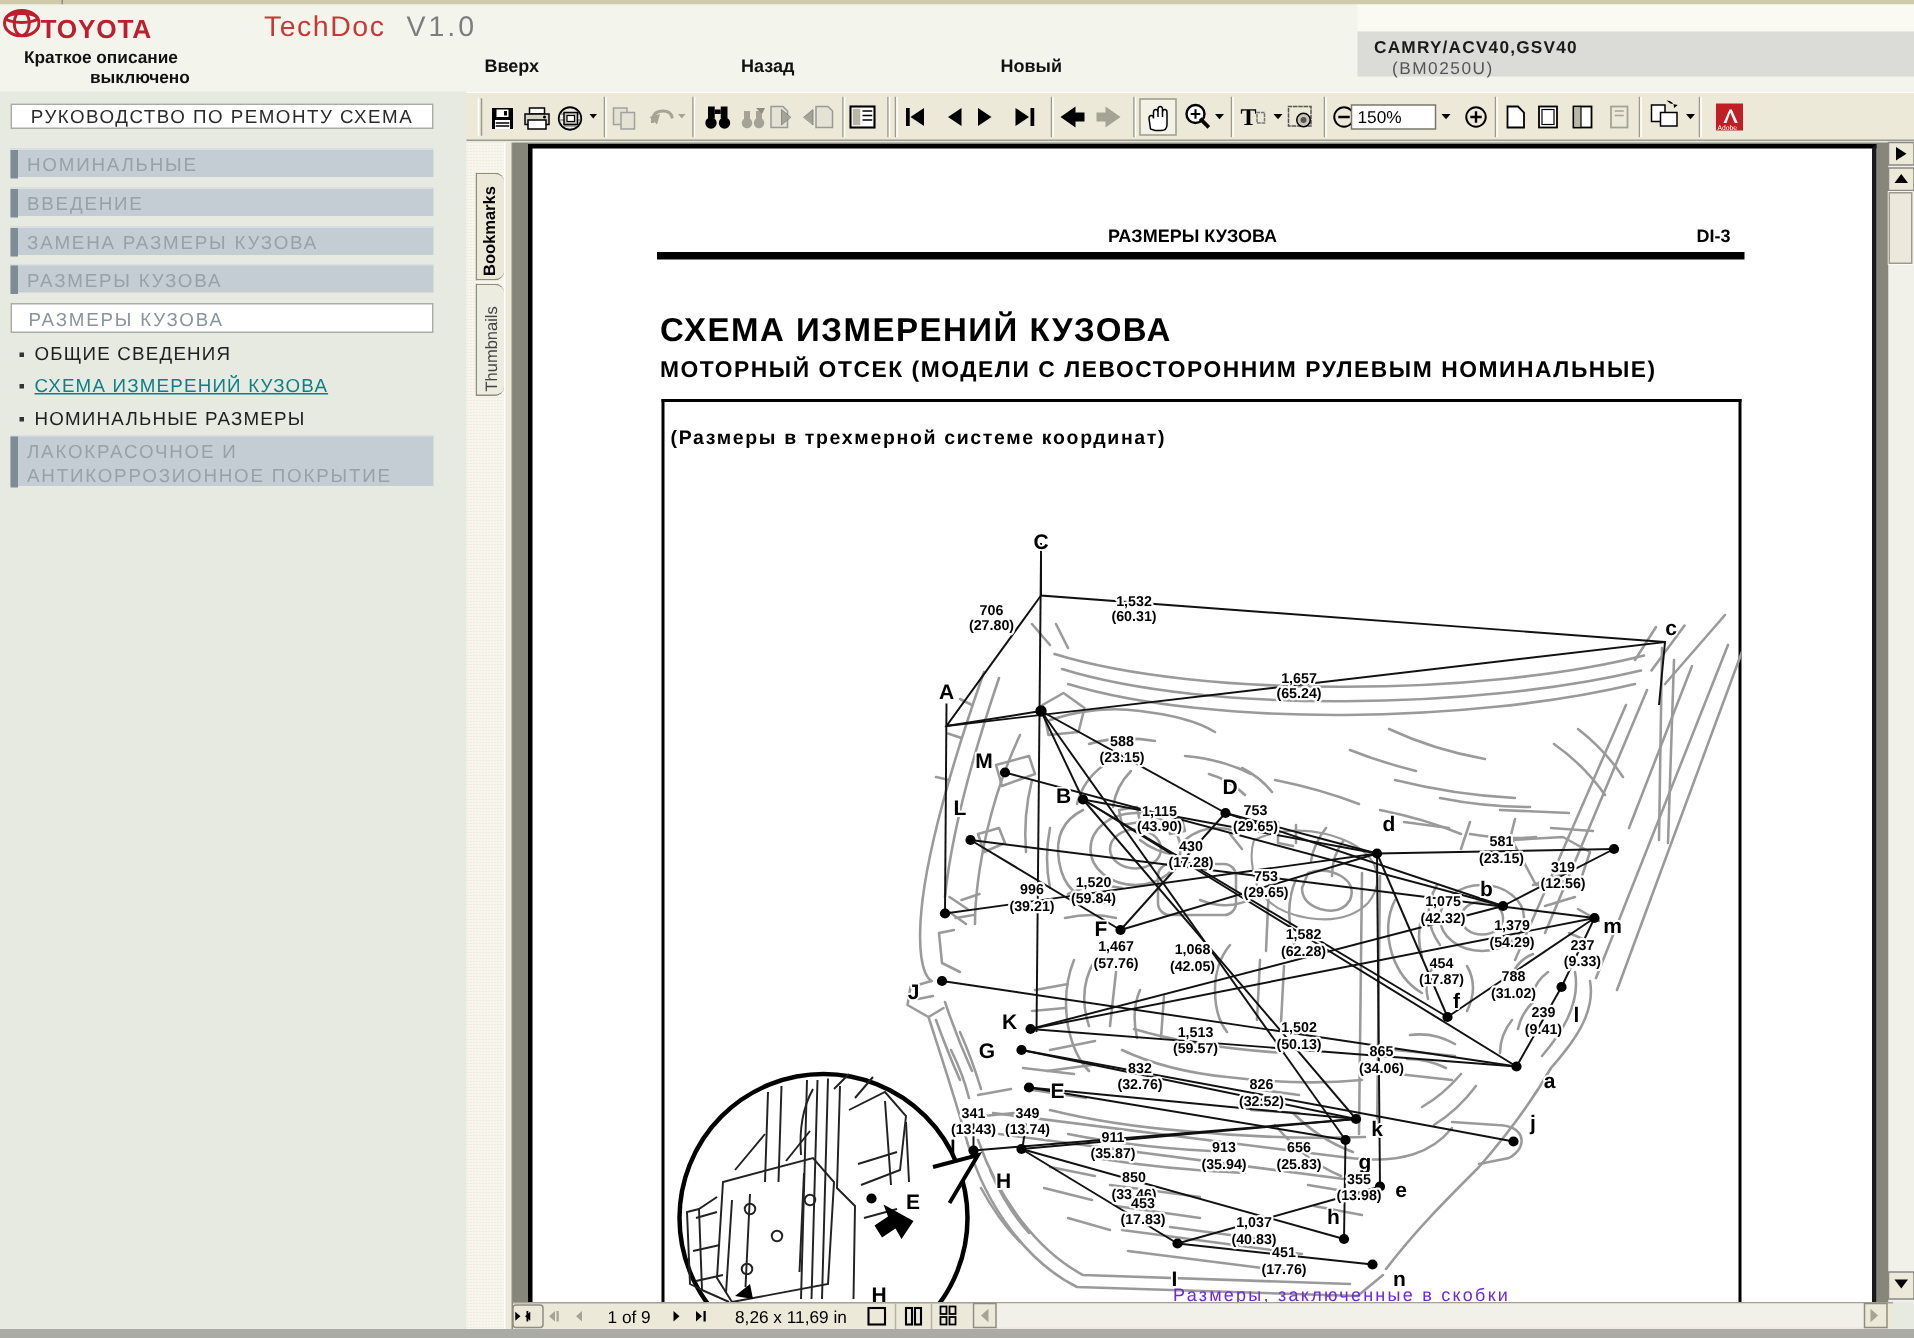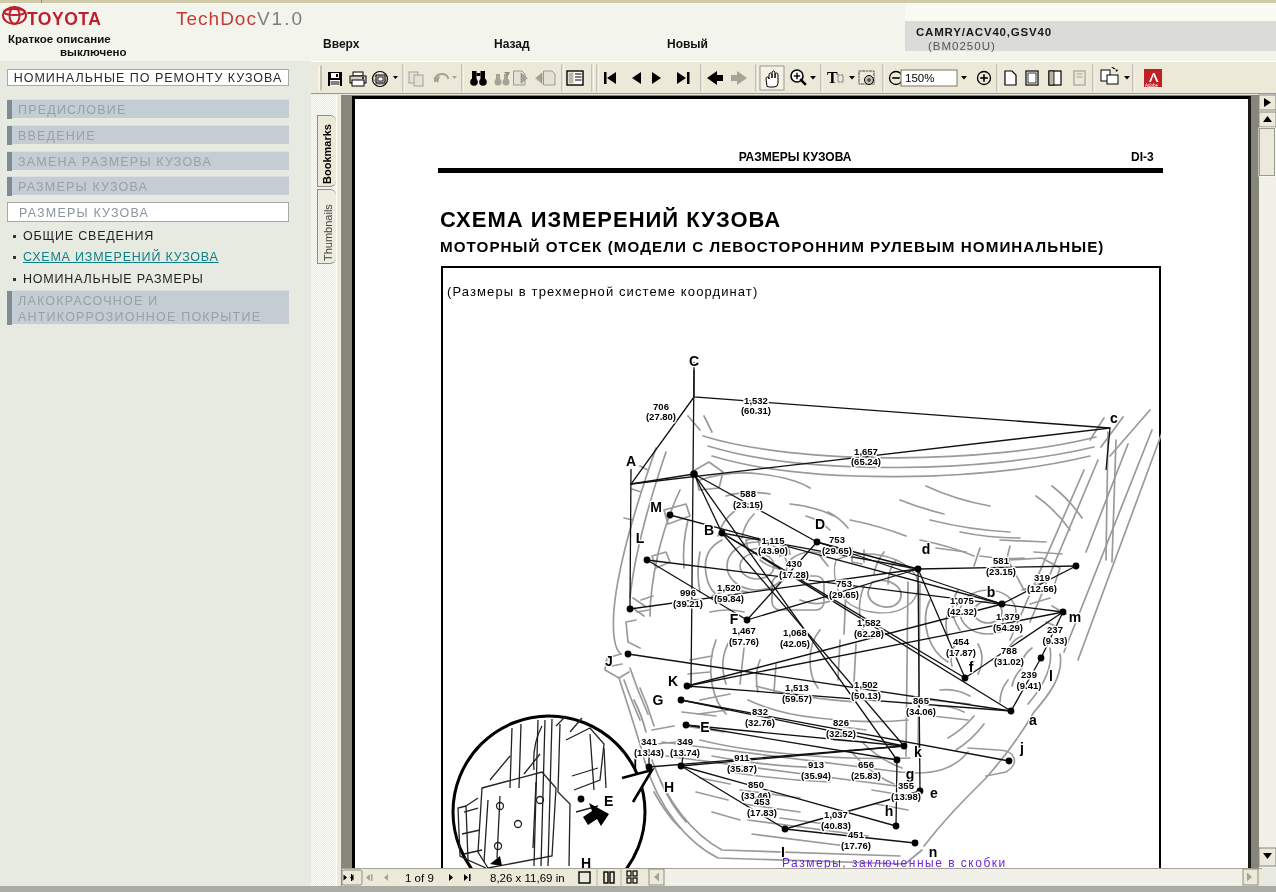--- a/index.html
+++ b/index.html
@@ -4,22 +4,22 @@
 <style>
 * { margin:0; padding:0; box-sizing:border-box; }
 html,body { width:1276px; height:892px; overflow:hidden; }
 body { background:#E7EAE1; font-family:"Liberation Sans",sans-serif; position:relative; }
 .abs { position:absolute; }
 #topline { left:0; top:0; width:1276px; height:3px; background:#CFCBA8; }
 
 #hdr { left:0; top:3px; width:1276px; height:58px; background:#F3F5EC; }
 #toyotatxt { left:27px; top:9px; font-size:17.5px; font-weight:bold; color:#BE1E2D; letter-spacing:0.5px; }
 #techdoc { left:176px; top:8px; font-size:19px; color:#C43B36; letter-spacing:1px; }
-#techdoc span { color:#7D7D7D; letter-spacing:2px;}
-#kratko { left:8px; top:33px; font-size:11.5px; font-weight:bold; color:#111; line-height:13px; }
+#techdoc span { color:#7D7D7D; margin-left:14px; letter-spacing:2px;}
+#kratko { left:8px; top:33px; font-size:11.5px; font-weight:bold; color:#111; line-height:13px;text-align:center; }
 #kratko div:last-child { margin-left:16px;padding-left:36px; }
 .navlink { top:37px; font-size:12px; font-weight:bold; color:#111; }
 #camrybox { left:905px; top:21px; width:371px; height:30px; background:#DBDCD7; padding:1px 0 0 11px; }
 #camrybox b { font-size:11.5px; letter-spacing:0.8px; color:#1A1A1A; }
 #camrybox div { font-size:11.5px; color:#555; letter-spacing:1px;margin-left:12px; }
 
 .sbtn { left:7px; width:282px; height:19px; background:#C4CDD3; border-top:1px solid #D9DFE3; }
 .sbtn .strip { position:absolute; left:0; top:0; width:5px; height:19px; background:#7D8C95; }
 .sbtn .t { position:absolute; left:11px; top:3px; font-size:12.5px; color:#97A1A8; letter-spacing:1.2px; white-space:nowrap; }
 .wbox { left:7px; width:282px; background:#fff; border:1px solid #ABABA6; }
@@ -60,24 +60,24 @@
 <div id="kratko" class="abs">
     <div>Краткое описание</div>
     <div>выключено</div>
   </div>
 <div class="navlink abs" style="left:323px">Вверх</div>
 <div class="navlink abs" style="left:494px">Назад</div>
 <div class="navlink abs" style="left:667px">Новый</div>
 <div class="abs" style="left:905px;top:3px;width:371px;height:18px;background:#FAFAF2"></div>
 <div id="camrybox" class="abs"><b>CAMRY/ACV40,GSV40</b><div>(BM0250U)</div></div>
 
-<div id="guide" class="wbox abs">НОМИНАЛЬНЫЕ ПО РЕМОНТУ КУЗОВА</div>
+<div id="guide" class="wbox abs">РУКОВОДСТВО ПО РЕМОНТУ СХЕМА</div>
 <div class="sbtn abs" style="top:99px">
     <div class="strip"></div>
-    <div class="t">ПРЕДИСЛОВИЕ</div>
+    <div class="t">НОМИНАЛЬНЫЕ</div>
   </div>
 <div class="sbtn abs" style="top:125px">
     <div class="strip"></div>
     <div class="t">ВВЕДЕНИЕ</div>
   </div>
 <div class="sbtn abs" style="top:151px">
     <div class="strip"></div>
     <div class="t">ЗАМЕНА РАЗМЕРЫ КУЗОВА</div>
   </div>
 <div class="sbtn abs" style="top:176px">
@@ -270,21 +270,21 @@
 <div class="vtab abs" style="top:189px;height:75px;border-radius:0 6px 6px 0;background:#EDECE0">
   <span style="left:4px;top:71px;color:#444">Thumbnails</span>
   </div>
 
 <div class="pc" style="left:640px;top:150px;width:310px;text-align:center;font-size:12px;font-weight:bold">РАЗМЕРЫ КУЗОВА</div>
 <div class="pc" style="left:1131px;top:150px;font-size:12px;font-weight:bold">DI-3</div>
 <div class="pc" style="left:438px;top:168px;width:725px;height:5px;background:#000"></div>
 <div class="pc" style="left:440px;top:207px;font-size:22px;font-weight:bold;letter-spacing:1px">СХЕМА ИЗМЕРЕНИЙ КУЗОВА</div>
 <div class="pc" style="left:440px;top:238px;font-size:15.2px;font-weight:bold;letter-spacing:1.05px">МОТОРНЫЙ ОТСЕК (МОДЕЛИ С ЛЕВОСТОРОННИМ РУЛЕВЫМ НОМИНАЛЬНЫЕ)</div>
 <div class="pc" style="left:441px;top:266px;width:720px;height:602px;border:2px solid #000;border-bottom:none"></div>
-<div class="pc" style="left:447px;top:284px;font-size:13px;font-weight:normal;letter-spacing:1.1px">(Размеры в трехмерной системе координат)</div>
+<div class="pc" style="left:447px;top:284px;font-size:13px;font-weight:bold;letter-spacing:1.1px">(Размеры в трехмерной системе координат)</div>
 <svg id="diagram" class="abs" style="left:441px;top:266px" width="720" height="602" viewBox="441 266 720 602" font-family="Liberation Sans,sans-serif">
 
 <g fill="none" stroke="#9A9A9A" stroke-width="1.7" stroke-linejoin="round" stroke-linecap="round">
  <path d="M703,436 C 800,466 990,464 1096,437"></path>
  <path d="M708,446 C 805,476 985,473 1094,447"></path>
  <path d="M712,456 C 808,485 982,482 1090,456"></path>
  <path d="M700,430 l-12,-14 M712,432 l-8,-16 M1090,440 l14,-22 M1101,447 l22,-30 M1110,456 l40,-46"></path>
  <path d="M1108,432 L 1106,560 M1116,440 L 1112,562"></path>
  <path d="M1152,430 L 1064,652 M1163,430 L 1078,660"></path>
  <path d="M656,448 C 636,505 620,560 615,600 C 611,634 615,650 621,654"></path>

